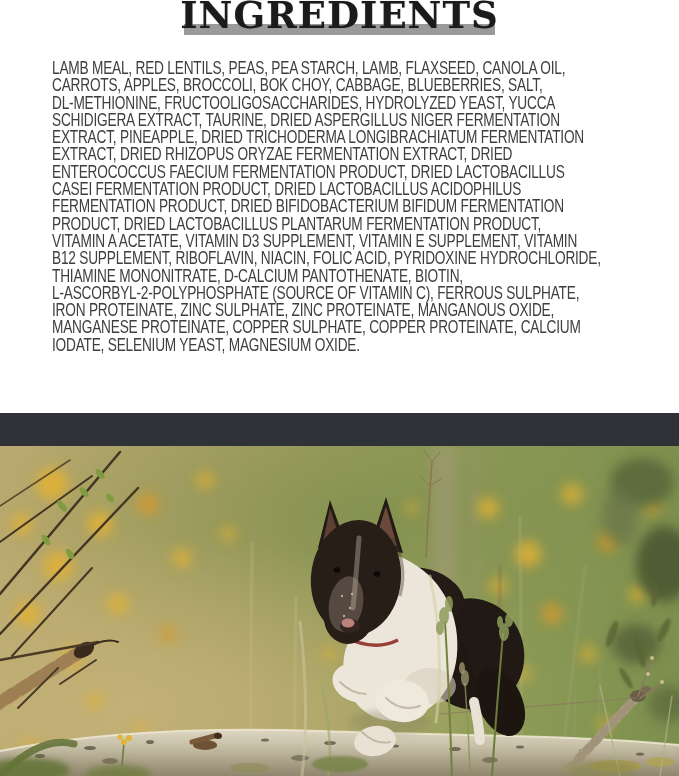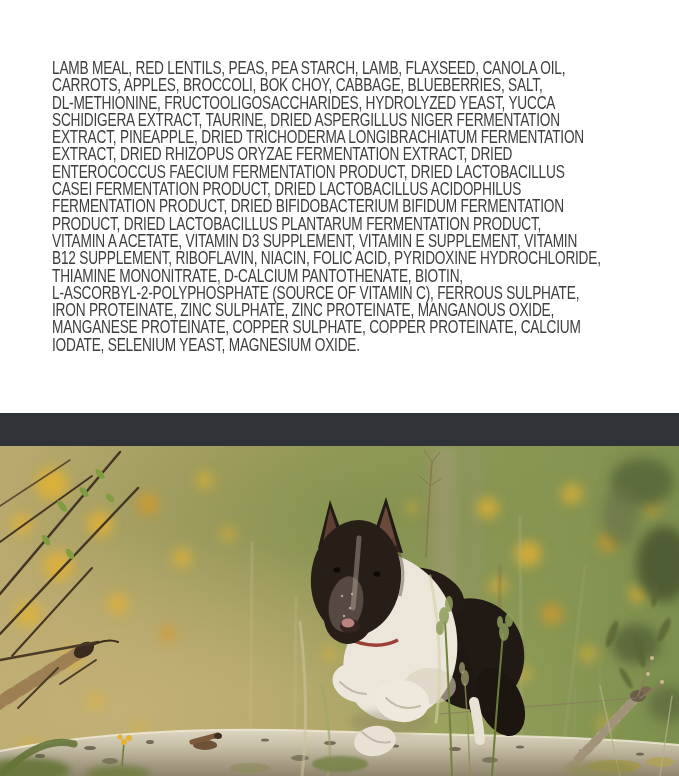--- a/index.html
+++ b/index.html
@@ -37,20 +37,24 @@
     position:absolute;top:446px;left:0;width:679px;height:330px;
     overflow:hidden;
   }
   .photo svg{display:block;}
 </style>
 </head>
 <body>
 
 <div class="page">
 
+  <div class="title-wrap">
+    <div class="title-bar"></div>
+    <h1 class="title">INGREDIENTS</h1>
+  </div>
 
   <div class="ing-block">
     <div class="ing-line">LAMB MEAL, RED LENTILS, PEAS, PEA STARCH, LAMB, FLAXSEED, CANOLA OIL,</div>
     <div class="ing-line">CARROTS, APPLES, BROCCOLI, BOK CHOY, CABBAGE, BLUEBERRIES, SALT,</div>
     <div class="ing-line">DL-METHIONINE, FRUCTOOLIGOSACCHARIDES, HYDROLYZED YEAST, YUCCA</div>
     <div class="ing-line">SCHIDIGERA EXTRACT, TAURINE, DRIED ASPERGILLUS NIGER FERMENTATION</div>
     <div class="ing-line">EXTRACT, PINEAPPLE, DRIED TRICHODERMA LONGIBRACHIATUM FERMENTATION</div>
     <div class="ing-line">EXTRACT, DRIED RHIZOPUS ORYZAE FERMENTATION EXTRACT, DRIED</div>
     <div class="ing-line">ENTEROCOCCUS FAECIUM FERMENTATION PRODUCT, DRIED LACTOBACILLUS</div>
     <div class="ing-line">CASEI FERMENTATION PRODUCT, DRIED LACTOBACILLUS ACIDOPHILUS</div>

